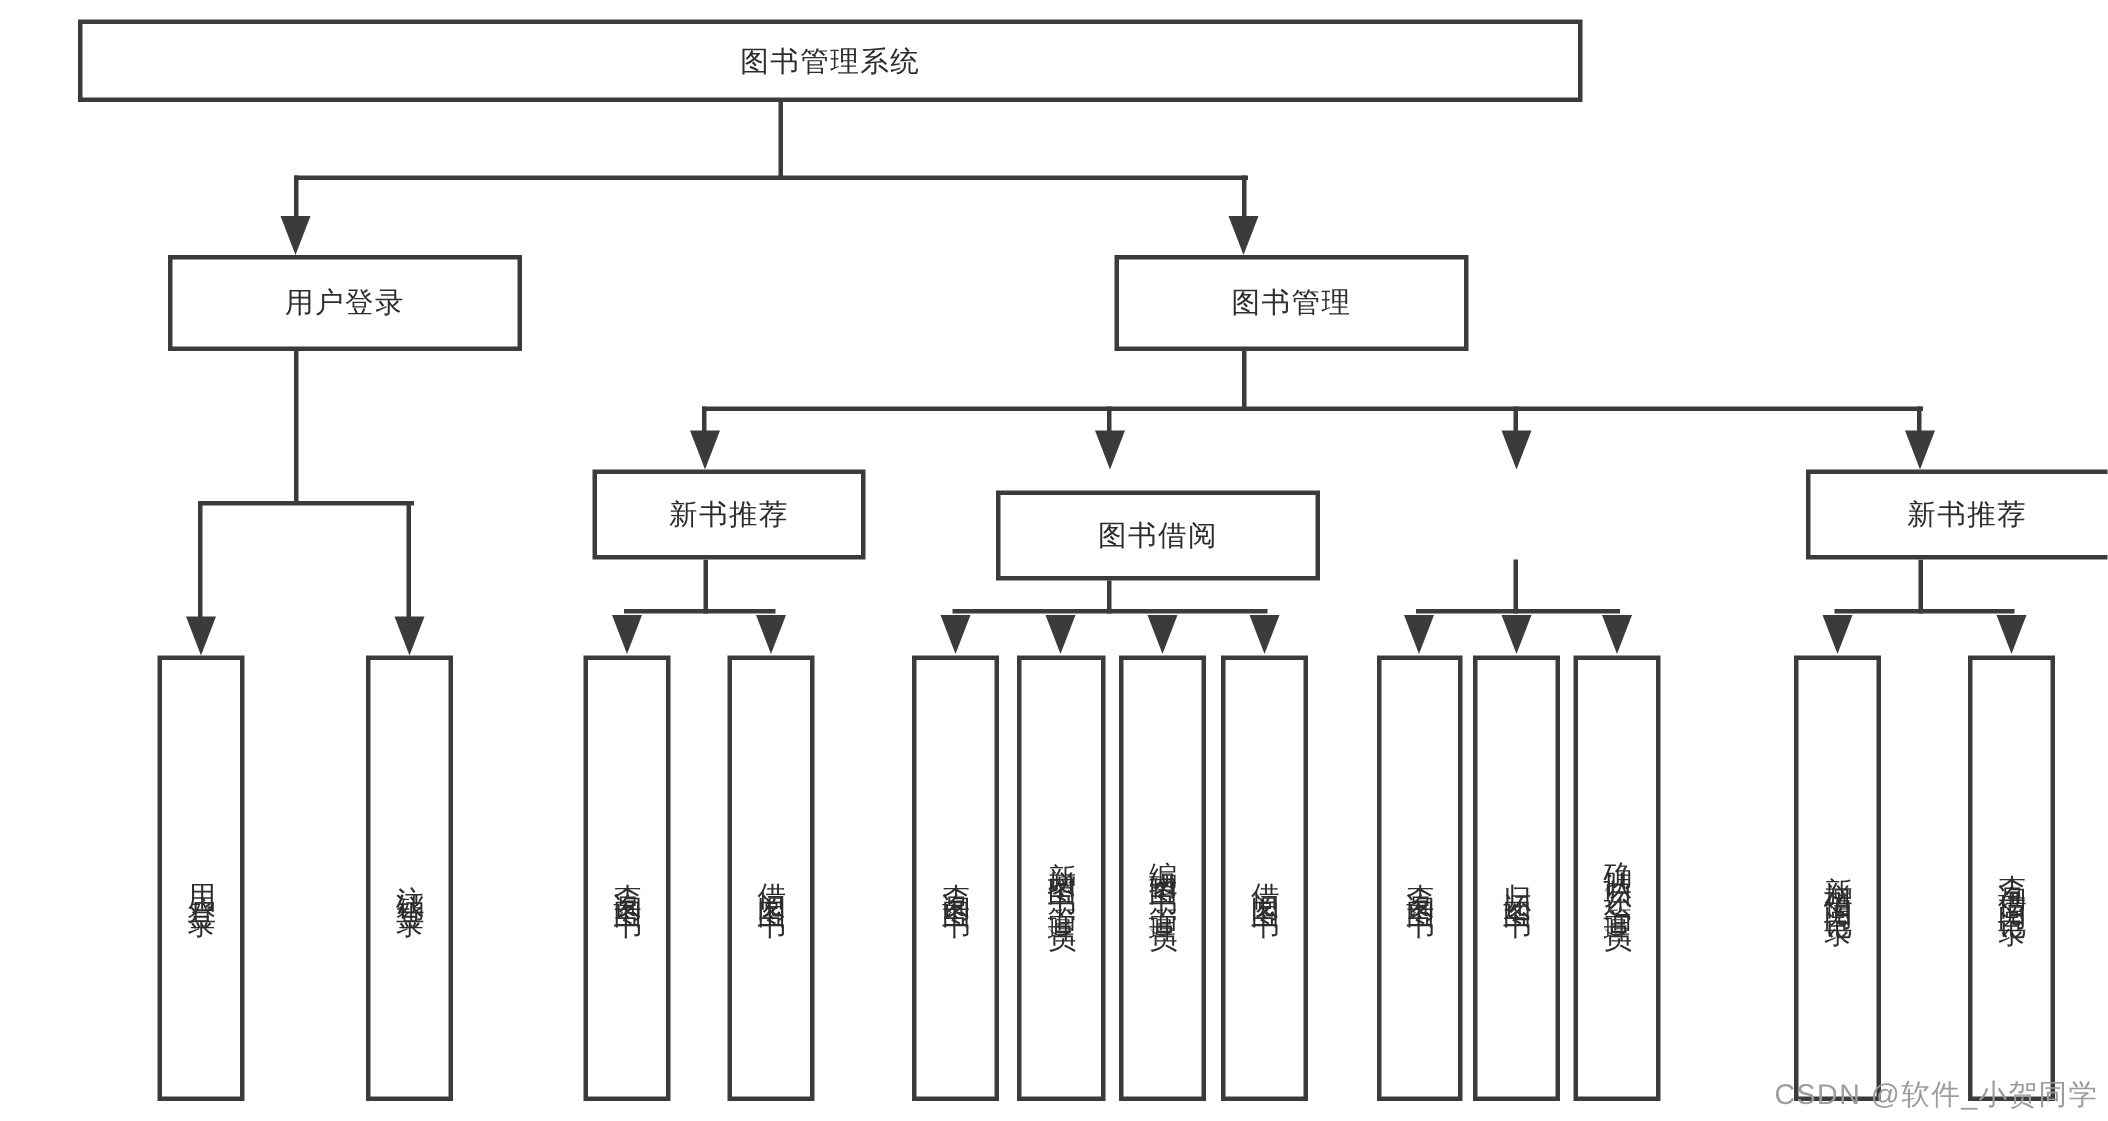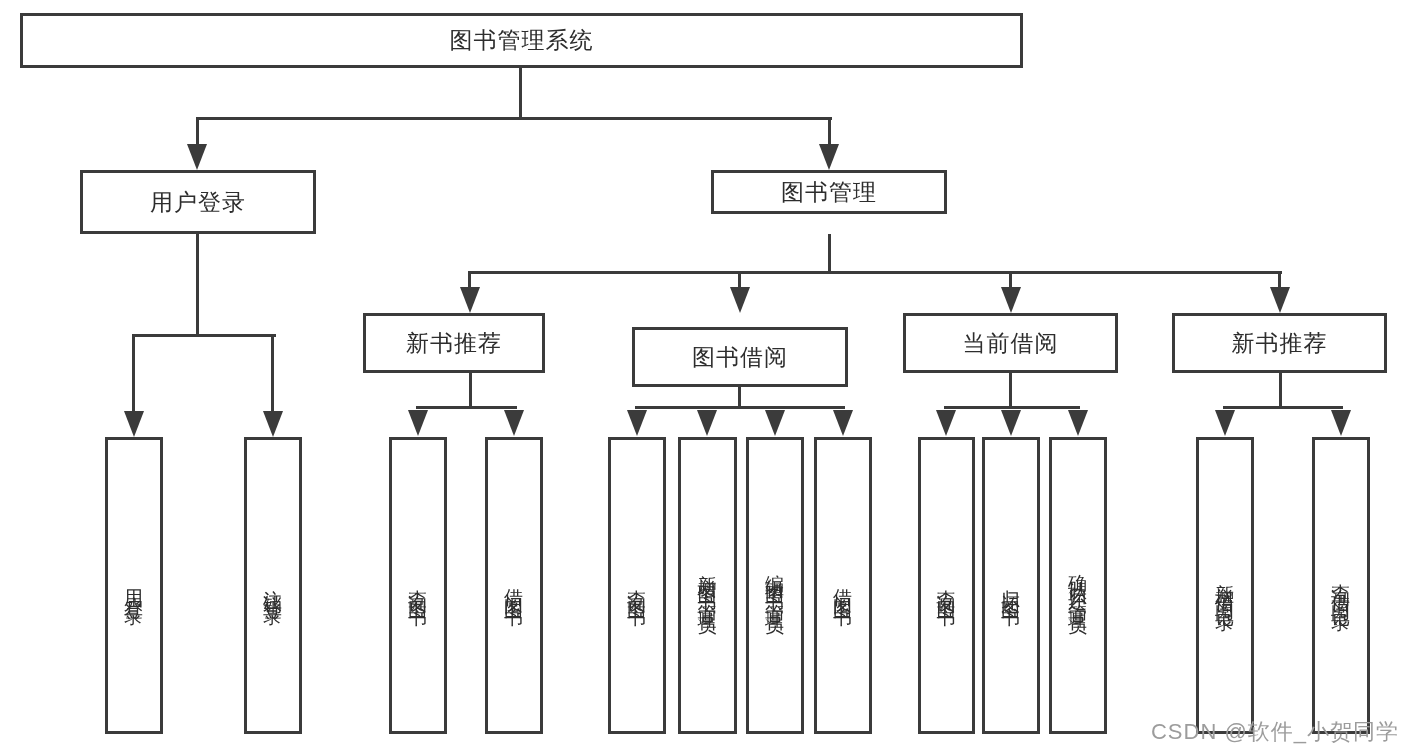--- a/index.html
+++ b/index.html
@@ -14,35 +14,35 @@
     width:1405px;height:747px;position:relative;overflow:hidden;
     font-family:"Liberation Sans","DejaVu Sans",sans-serif;
     color:var(--text);
   }
   .canvas{position:absolute;left:0;top:0;width:1405px;height:747px;background:var(--bg);}
   .box{
     position:absolute;border:3px solid var(--line);background:#fff;
     display:flex;align-items:center;justify-content:center;
     color:var(--text);
   }
-  .box.h{font-size:23px;letter-spacing:1px;}
+  .box.h{font-size:19px;letter-spacing:1px;margin-left:32px;}
   .box.v .vtext{
     writing-mode:vertical-rl;text-orientation:mixed;
     font-size:19px;letter-spacing:6px;line-height:1;
   }
   .hline,.vline{position:absolute;background:var(--line);}
   .arrow{
     position:absolute;width:0;height:0;
     border-left:10px solid transparent;
     border-right:10px solid transparent;
     border-top:26px solid var(--line);
   }
   .watermark{
     position:absolute;top:717px;right:6px;
-    font-size:22px;color:var(--wm);letter-spacing:1px;
+    font-size:19px;color:var(--wm);letter-spacing:1px;
     white-space:nowrap;
   }
 </style>
 </head>
 <body>
 
 <div class="canvas">
 
   <div class="vline" style="left:519px;top:68px;width:3px;height:51px"></div>
   <div class="hline" style="left:196px;top:117px;width:636px;height:3px"></div>
@@ -92,32 +92,29 @@
   <div class="arrow" style="left:1215px;top:410px"></div>
   <div class="arrow" style="left:1331px;top:410px"></div>
 
   <div class="box h" style="left:20px;top:13px;width:1003px;height:55px">
     <span>图书管理系统</span>
   </div>
 
   <div class="box h" style="left:80px;top:170px;width:236px;height:64px">
     <span>用户登录</span>
   </div>
-  <div class="box h" style="left:711px;top:170px;width:236px;height:44px">
+  <div class="box h" style="left:711px;top:170px;width:236px;height:64px">
     <span>图书管理</span>
   </div>
 
   <div class="box h" style="left:363px;top:313px;width:182px;height:60px">
     <span>新书推荐</span>
   </div>
   <div class="box h" style="left:632px;top:327px;width:216px;height:60px">
     <span>图书借阅</span>
-  </div>
-  <div class="box h" style="left:903px;top:313px;width:215px;height:60px">
-    <span>当前借阅</span>
   </div>
   <div class="box h" style="left:1172px;top:313px;width:215px;height:60px">
     <span>新书推荐</span>
   </div>
 
   <div class="box v" style="left:105px;top:437px;width:58px;height:297px">
     <span class="vtext">用户登录</span>
   </div>
   <div class="box v" style="left:244px;top:437px;width:58px;height:297px">
     <span class="vtext">注销登录</span>

